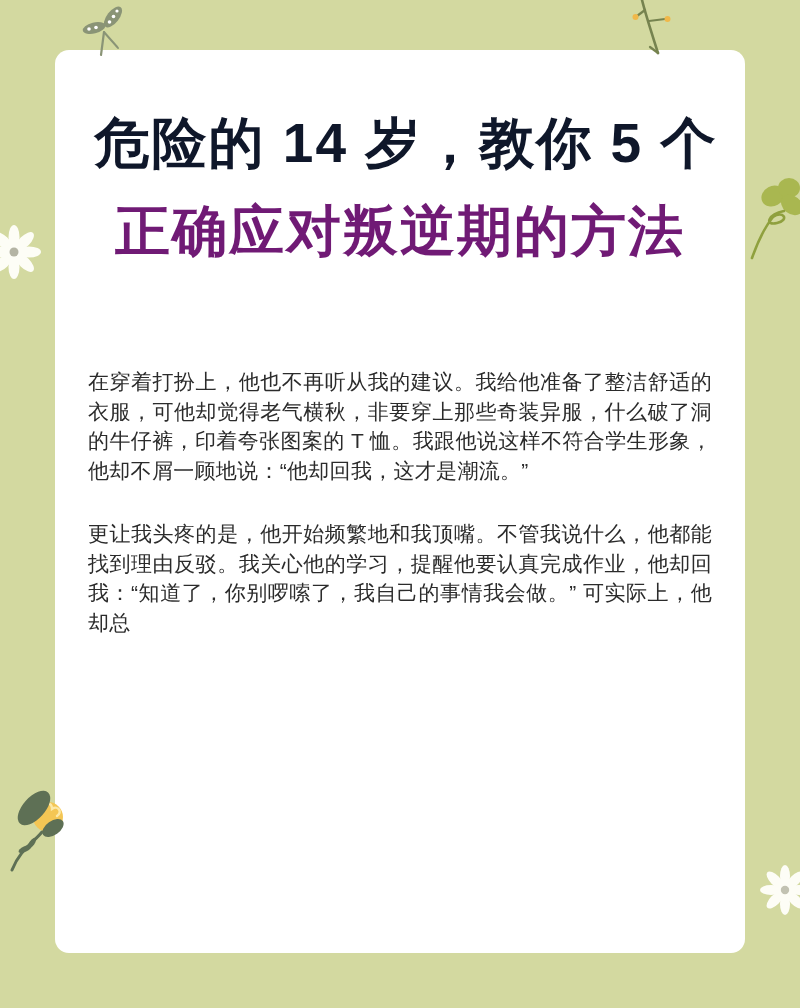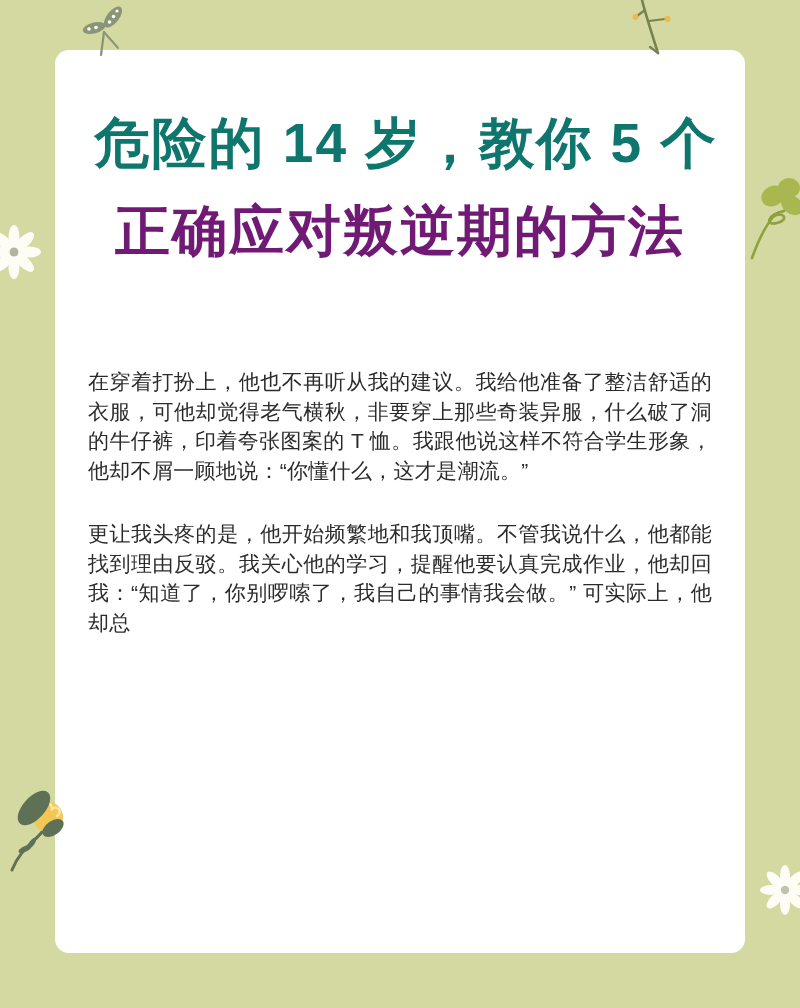--- a/index.html
+++ b/index.html
@@ -23,21 +23,21 @@
   }
   .title-line{
     margin:0;
     text-align:center;
     font-size:55px;
     line-height:88px;
     font-weight:900;
     letter-spacing:2px;
     white-space:nowrap;
   }
-  .title-black{color:#0f766e;padding-left:12px;}
+  .title-black{color:#0f172a;padding-left:12px;}
   .title-red{color:#701a75;}
   .body-text{
     margin-top:92px;
     padding:0 33px;
   }
   .body-text p{
     margin:0 0 34px 0;
     font-size:21px;
     line-height:29.5px;
     letter-spacing:0.3px;
@@ -123,18 +123,18 @@
       <ellipse cx="37.9" cy="18.1" rx="11" ry="5" transform="rotate(135 37.9 18.1)"></ellipse>
     </g>
     <circle cx="28" cy="28" r="4.2" fill="#c2c2b2"></circle>
   </svg>
 
   <div class="card">
     <h1 class="title-line title-black">危险的 14 岁，教你 5 个</h1>
     <h1 class="title-line title-red">正确应对叛逆期的方法</h1>
 
     <div class="body-text">
-      <p>在穿着打扮上，他也不再听从我的建议。我给他准备了整洁舒适的衣服，可他却觉得老气横秋，非要穿上那些奇装异服，什么破了洞的牛仔裤，印着夸张图案的 T 恤。我跟他说这样不符合学生形象，他却不屑一顾地说：“你懂什么，这才是潮流。”</p>
+      <p>在穿着打扮上，他也不再听从我的建议。我给他准备了整洁舒适的衣服，可他却觉得老气横秋，非要穿上那些奇装异服，什么破了洞的牛仔裤，印着夸张图案的 T 恤。我跟他说这样不符合学生形象，他却不屑一顾地说：“他却回我，这才是潮流。”</p>
       <p>更让我头疼的是，他开始频繁地和我顶嘴。不管我说什么，他都能找到理由反驳。我关心他的学习，提醒他要认真完成作业，他却回我：“知道了，你别啰嗦了，我自己的事情我会做。” 可实际上，他却总</p>
     </div>
   </div>
 
 </div>
 
 </body></html>

